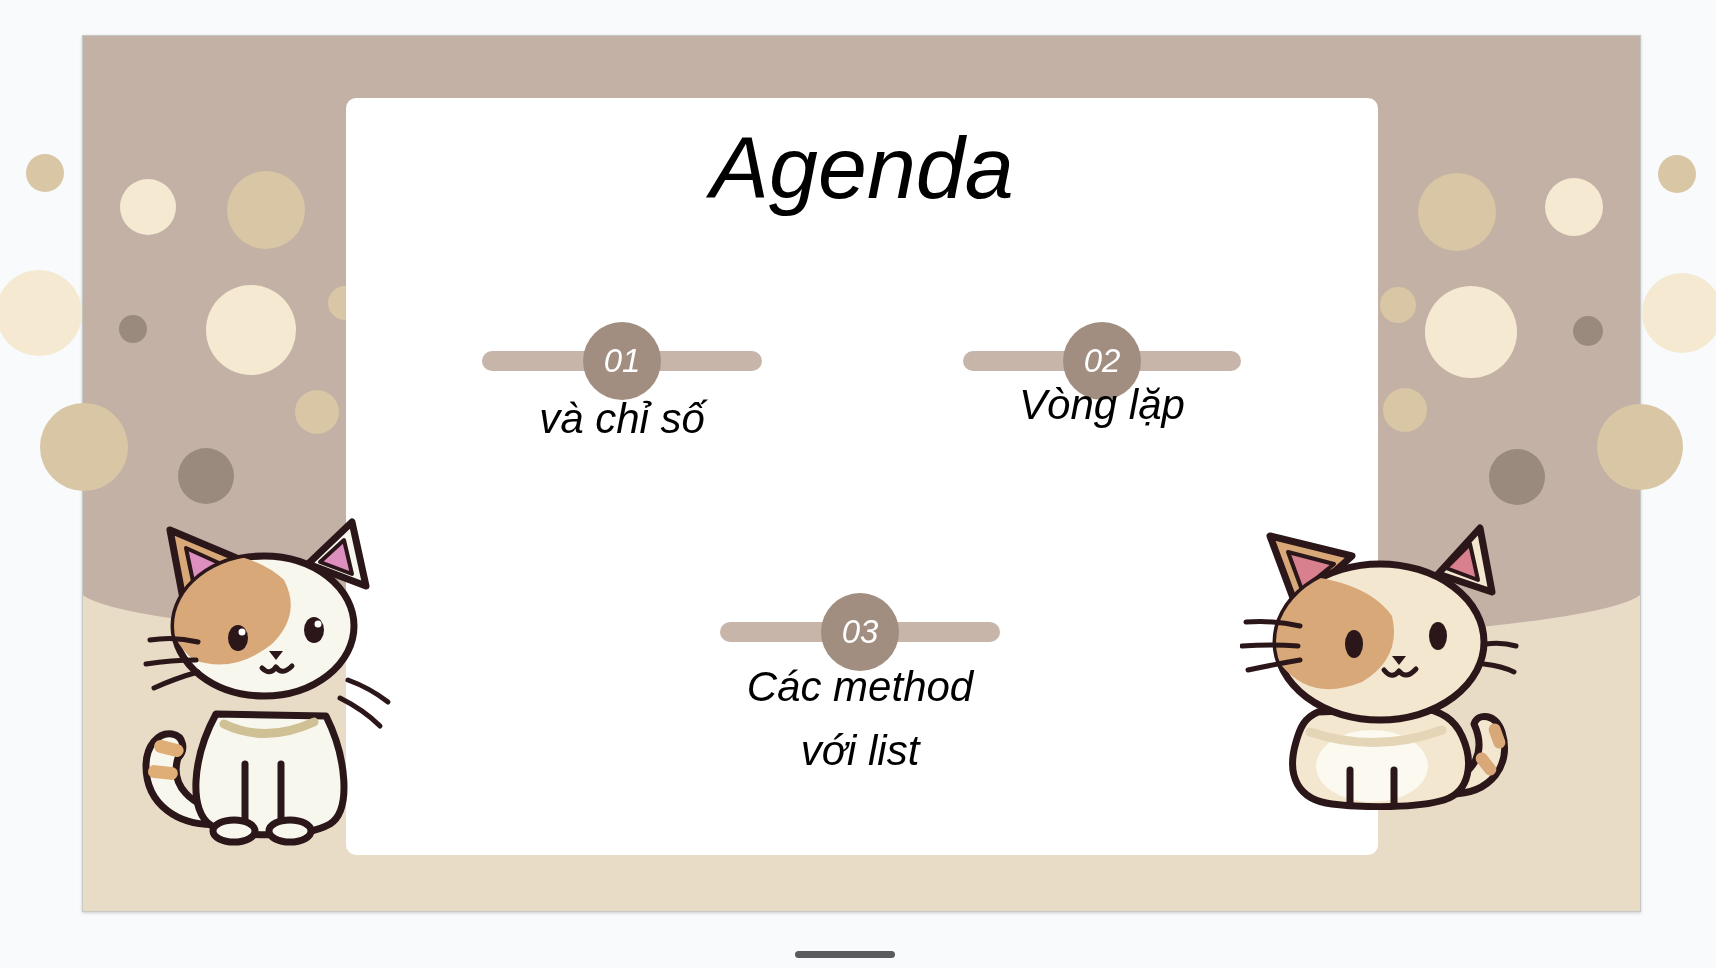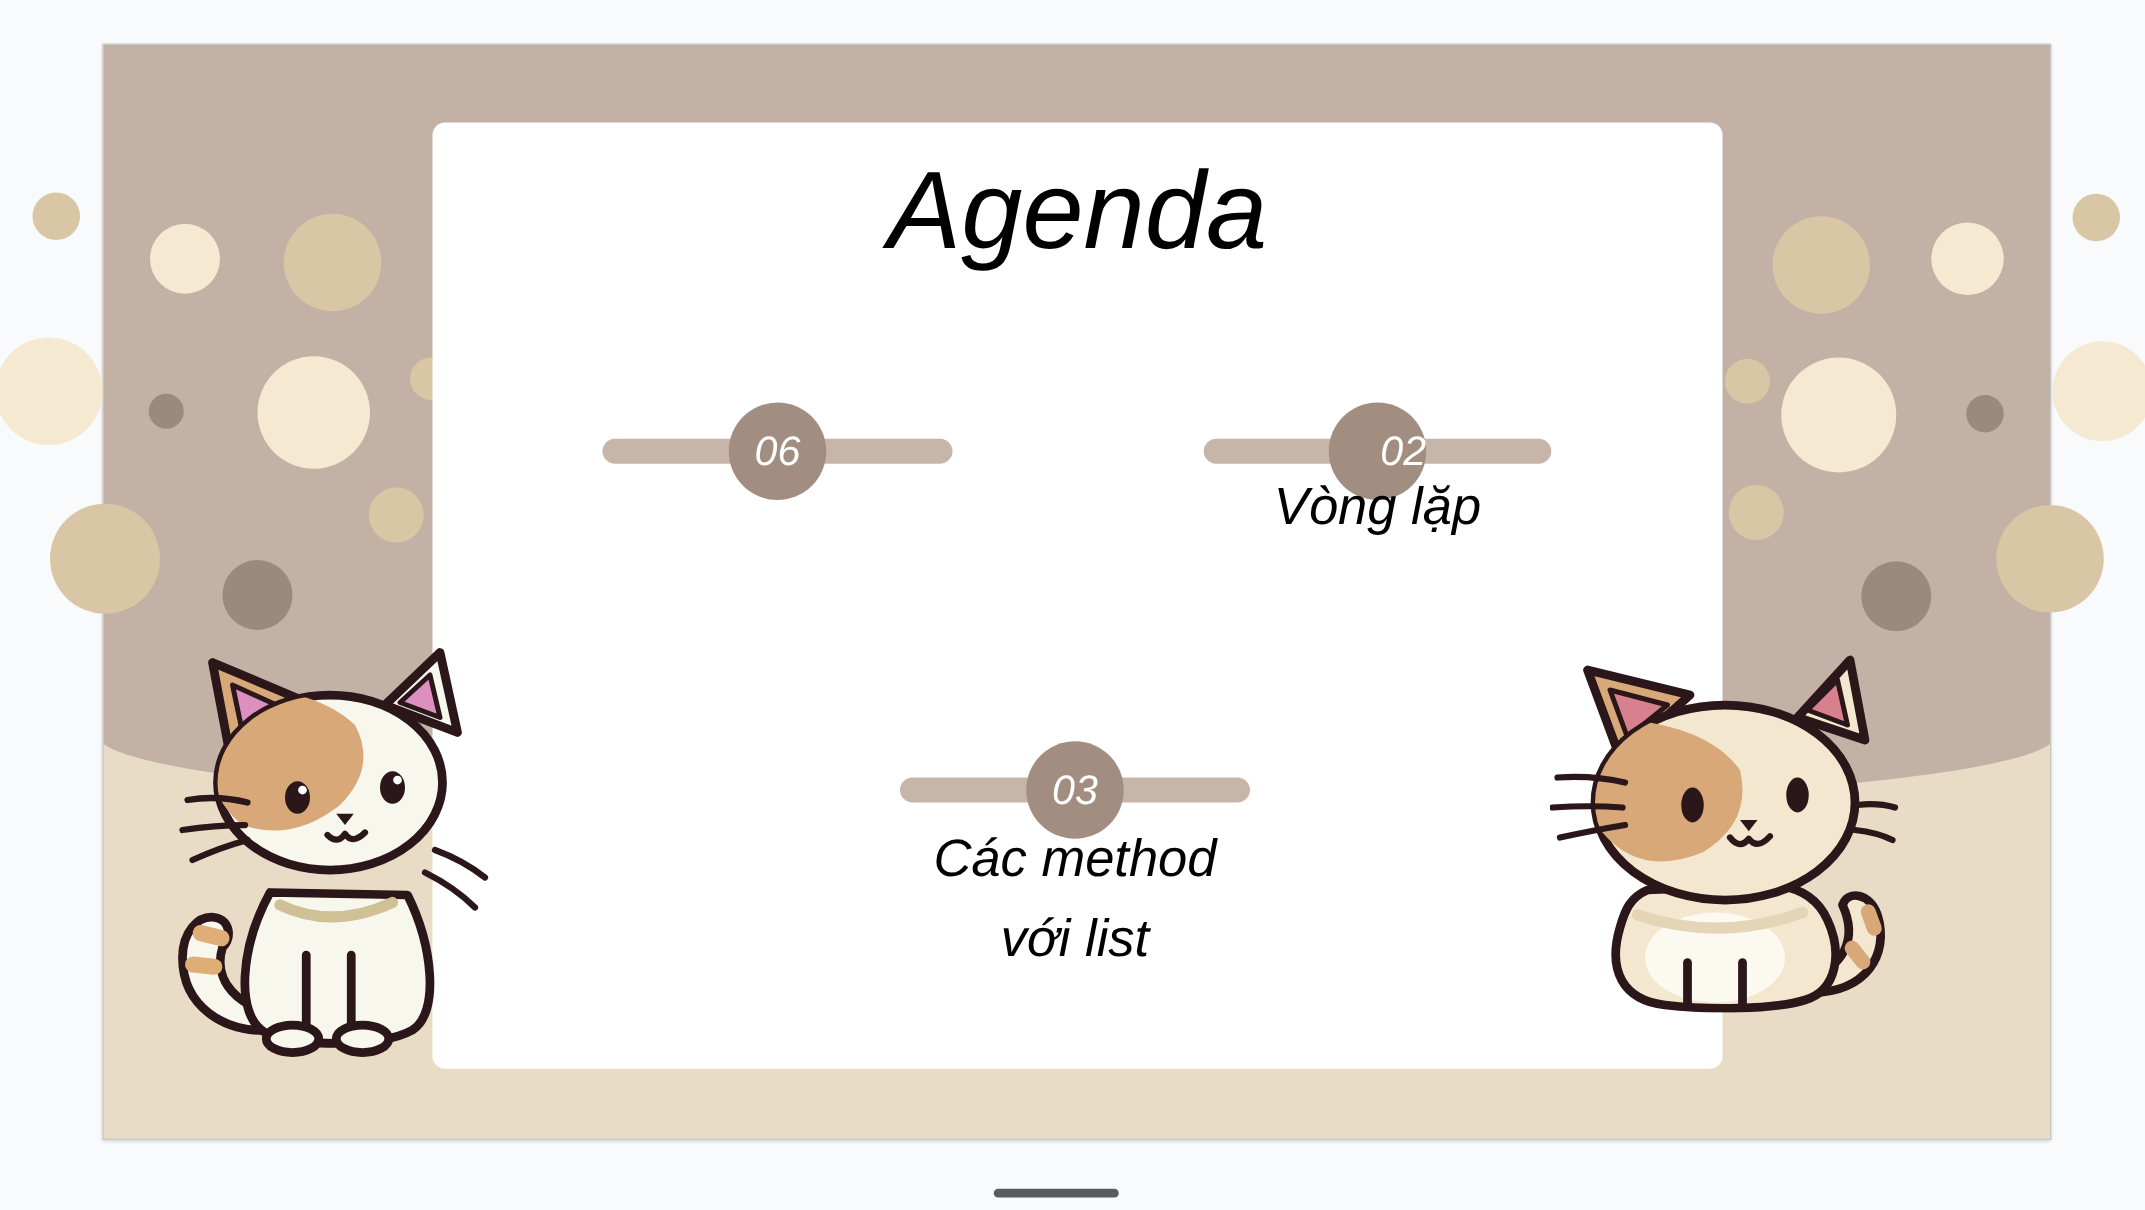--- a/index.html
+++ b/index.html
@@ -48,21 +48,21 @@
     font-size:33px;display:flex;align-items:center;justify-content:center;
   }
   .item-label{
     position:absolute;width:340px;text-align:center;
     font-size:42px;line-height:64px;color:var(--c-item-text,#000);
   }
   .bar-1{left:482px;top:351px;width:280px;}
   .badge-1{left:583px;top:322px;}
   .label-1{left:452px;top:387px;}
   .bar-2{left:963px;top:351px;width:278px;}
-  .badge-2{left:1063px;top:322px;justify-content:flex-end;}
+  .badge-2{left:1063px;top:322px;}
   .label-2{left:932px;top:373px;}
   .bar-3{left:720px;top:622px;width:280px;}
   .badge-3{left:821px;top:593px;text-align:right;}
   .label-3{left:690px;top:655px;}
   
   .cat{position:absolute;}
   .cat-left{left:138px;top:518px;width:262px;height:332px;}
   .cat-right{left:1240px;top:518px;width:280px;height:292px;}
   
   .drag-handle{
@@ -101,23 +101,24 @@
       <div class="dot" style="left: 1489px; top: 449px; width: 56px; height: 56px; background: rgb(154, 138, 125);"></div>
       <div class="dot" style="left: 1597px; top: 404px; width: 86px; height: 86px; background: rgb(217, 198, 164);"></div>
     </div>
 
   <div class="card"></div>
 
   <div class="slide-title">Agenda</div>
 
   <div class="connector bar-1"></div>
   <div class="badge badge-1">
-    <span>06</span>
+    <span>01</span>
   </div>
   <div class="item-label label-1">
+    <div>và chỉ số</div>
   </div>
 
   <div class="connector bar-2"></div>
   <div class="badge badge-2">
     <span>02</span>
   </div>
   <div class="item-label label-2">
     <div>Vòng lặp</div>
     <div></div>
   </div>

